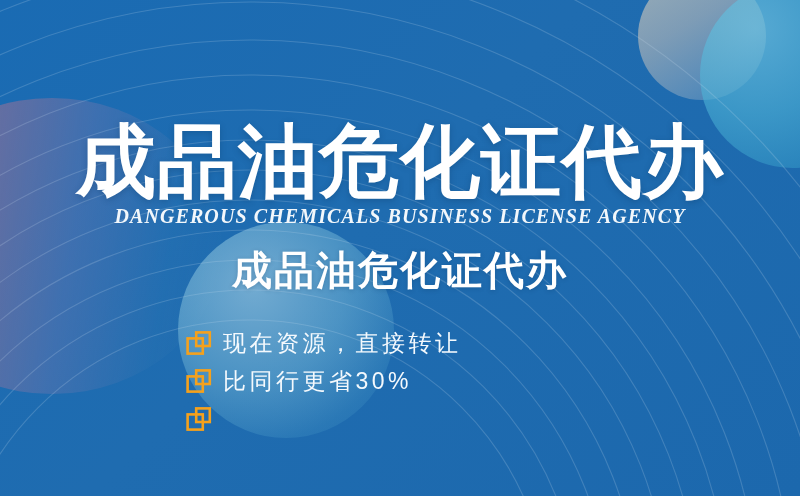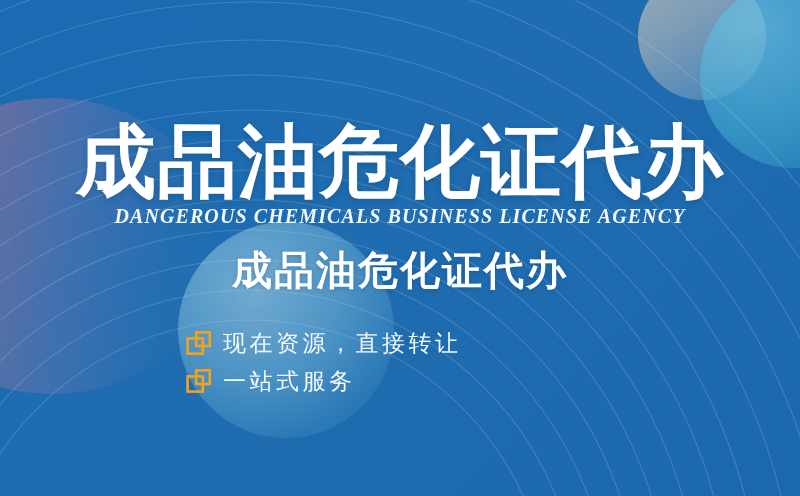--- a/index.html
+++ b/index.html
@@ -222,24 +222,30 @@
     <ul id="feature-list">
 
       <li class="feature-item">
         <svg class="bullet-icon" viewBox="0 0 26 26">
           <rect x="1.6" y="8.4" width="15.2" height="15.2" fill="none" stroke="#f5a11c" stroke-width="2.6"></rect>
           <rect x="10.2" y="2.4" width="13.6" height="13.6" fill="none" stroke="#f5a11c" stroke-width="2.6"></rect>
         </svg>
         <span class="feature-text">现在资源，直接转让</span>
       </li>
 
-
       <li class="feature-item">
         <svg class="bullet-icon" viewBox="0 0 26 26">
           <rect x="1.6" y="8.4" width="15.2" height="15.2" fill="none" stroke="#f5a11c" stroke-width="2.6"></rect>
           <rect x="10.2" y="2.4" width="13.6" height="13.6" fill="none" stroke="#f5a11c" stroke-width="2.6"></rect>
         </svg>
-        <span class="feature-text">一站式服务</span>
+        <span class="feature-text">比同行更省30%</span>
+      </li>
+
+      <li class="feature-item">
+        <svg class="bullet-icon" viewBox="0 0 26 26">
+          <rect x="1.6" y="8.4" width="15.2" height="15.2" fill="none" stroke="#f5a11c" stroke-width="2.6"></rect>
+          <rect x="10.2" y="2.4" width="13.6" height="13.6" fill="none" stroke="#f5a11c" stroke-width="2.6"></rect>
+        </svg>
       </li>
 
     </ul>
   </div>
 </div>
 
 </body></html>

